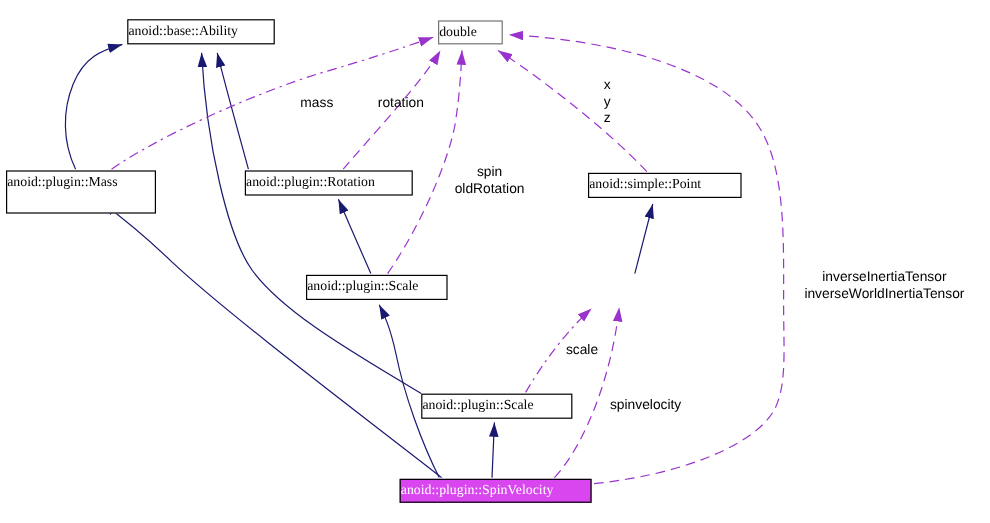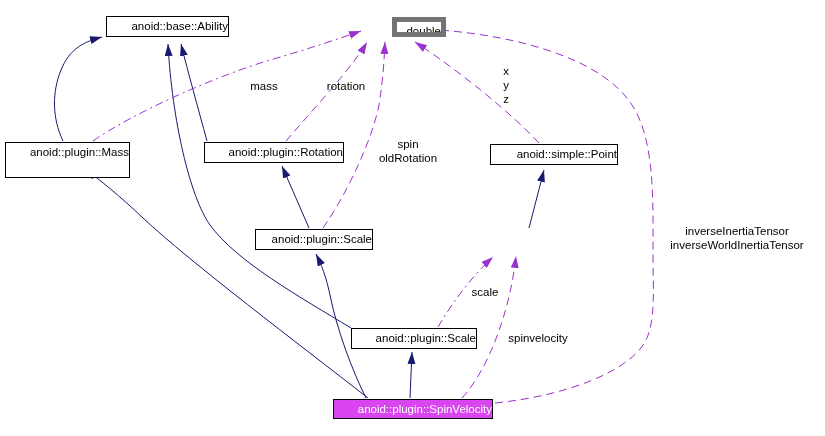--- a/index.html
+++ b/index.html
@@ -12,25 +12,26 @@
   }
   #edges{position:absolute;left:0;top:0;width:825px;height:436px;}
   .node{
     position:absolute;
     box-sizing:border-box;
     background:#ffffff;
     border:1px solid #000000;
     color:#000000;
     font-size:11.5px;
     line-height:19px;
-    text-align:right;
+    text-align:left;
     white-space:nowrap;
     overflow:hidden;
+    font-family:Liberation Serif, serif;
   }
-  .node.external{border:5px solid #737373;margin-left:27px;}
+  .node.external{border:1px solid #737373;}
   .node.focus{background:#d946ef;color:#ffffff;border:1px solid #000000;}
   .elabel{
     position:absolute;
     transform:translateX(-50%);
     color:#000000;
     font-size:11.5px;
     line-height:14px;
     text-align:center;
     white-space:pre;
   }
@@ -84,21 +85,21 @@
 
   <div class="node" style="left:255px;top:229px;width:118px;height:21px">anoid::plugin::Scale</div>
 
 
   <div class="node" style="left:351px;top:328px;width:126px;height:21px">anoid::plugin::Scale</div>
 
   <div class="node focus" style="left:333px;top:399px;width:160px;height:20px">anoid::plugin::SpinVelocity</div>
 
   <div class="elabel" style="left:264px;top:79px">mass</div>
 
-  <div class="elabel" style="left:346px;top:79px">rotation</div>
+  <div class="elabel" style="left:334px;top:79px">rotation</div>
 
   <div class="elabel" style="left:506px;top:64px">x
 y
 z</div>
 
   <div class="elabel" style="left:408px;top:137px">spin
 oldRotation</div>
 
   <div class="elabel" style="left:485px;top:285px">scale</div>
 

